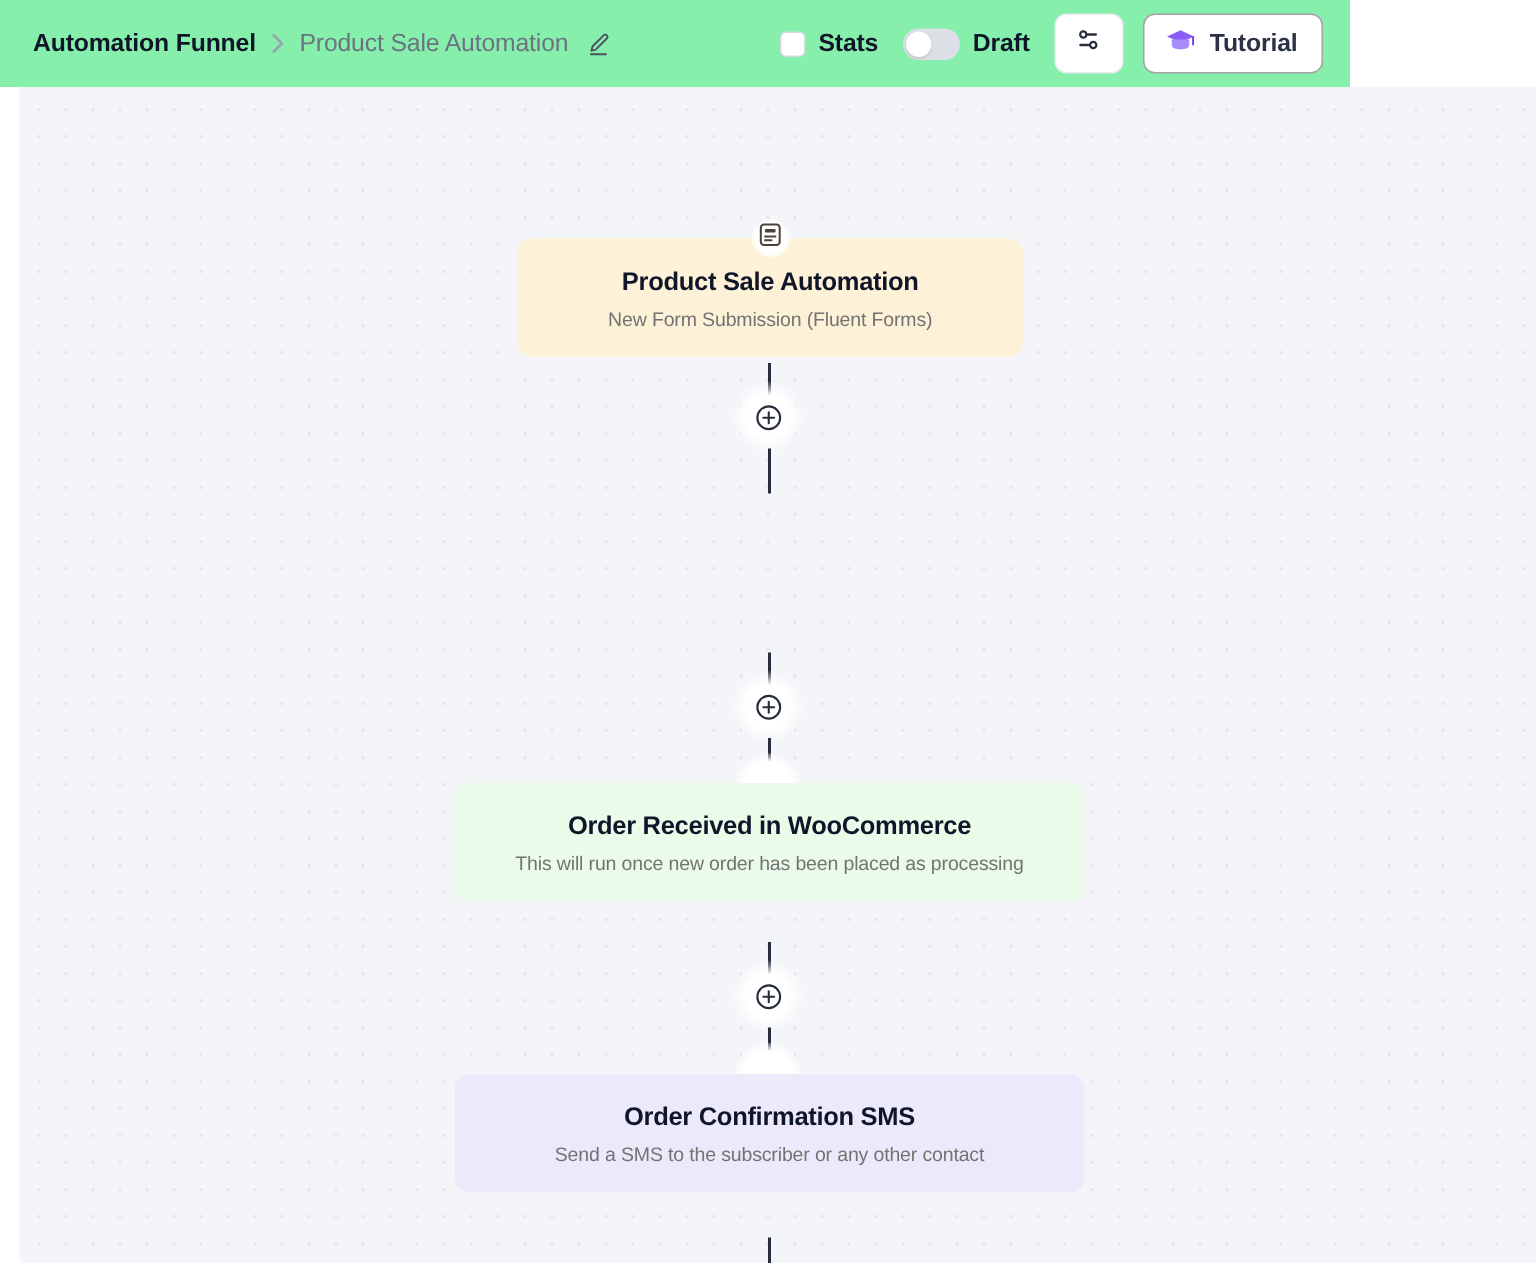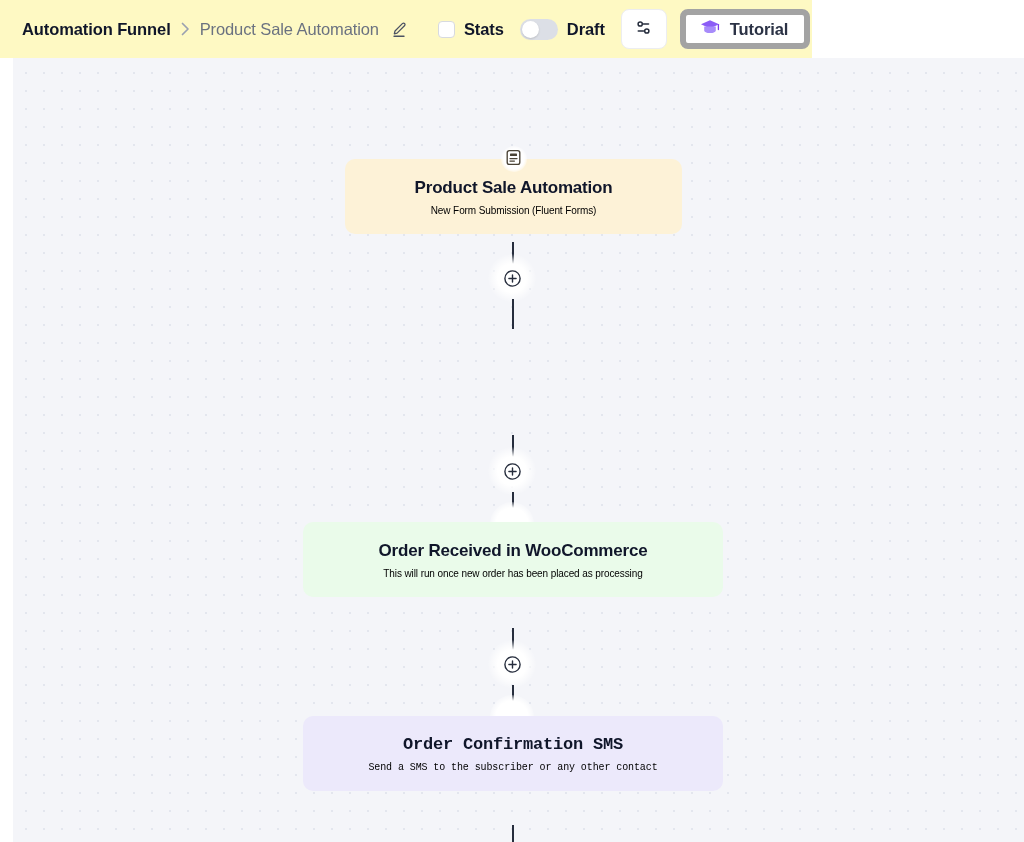--- a/index.html
+++ b/index.html
@@ -8,23 +8,23 @@
     height: 842px;
     overflow: hidden;
     font-family: "Liberation Sans", sans-serif;
     background: #ffffff;
   }
 
   
   .header {
     position: absolute;
     top: 0; left: 0;
-    width: 812px;
+    width: 900px;
     height: 58px;
-    background: #fef9c3;
+    background: #86efac;
     display: flex;
     align-items: center;
     justify-content: space-between;
     padding: 0 18px 0 22px;
   }
   .breadcrumb {
     display: flex;
     align-items: center;
     gap: 10px;
     white-space: nowrap;
@@ -109,21 +109,21 @@
     border-radius: 8px;
     background: #fff;
     display: flex;
     align-items: center;
     justify-content: center;
     cursor: pointer;
     margin-right: 13px;
   }
   .tutorial-btn {
     height: 40px;
-    border: 6px solid #a3a3a3;
+    border: 1px solid #a3a3a3;
     border-radius: 8px;
     background: #fff;
     display: flex;
     align-items: center;
     gap: 9px;
     padding: 0 16px 0 13px;
     cursor: pointer;
   }
   .tutorial-btn .t-label {
     font-size: 16.5px;
@@ -191,22 +191,22 @@
   }
   .node .n-title {
     font-size: 17px;
     font-weight: bold;
     color: #10162a;
     letter-spacing: -0.2px;
     line-height: 1.25;
   }
   .node .n-desc {
     margin-top: 6px;
-    font-size: 10px;
-    color: #000000;
+    font-size: 13px;
+    color: #737373;
     line-height: 1.35;
     letter-spacing: -0.1px;
   }
   .node-badge {
     position: absolute;
     top: -13px;
     left: 50%;
     transform: translateX(-50%);
     width: 26px;
     height: 26px;
@@ -327,19 +327,19 @@
 
     <div class="node-glow" style="top:444px;"></div>
 
     <div class="node" style="left:290px;top:464px;width:420px;background:#eafbea;">
       <div class="n-title">Order Received in WooCommerce</div>
       <div class="n-desc">This will run once new order has been placed as processing</div>
     </div>
 
     <div class="node-glow" style="top:637px;"></div>
 
-    <div class="node" style="left:290px;top:658px;width:420px;background:#ece9fb;font-family:Liberation Mono, monospace;">
+    <div class="node" style="left:290px;top:658px;width:420px;background:#ece9fb;">
       <div class="n-title">Order Confirmation SMS</div>
       <div class="n-desc">Send a SMS to the subscriber or any other contact</div>
     </div>
 
   </div>
 </div>
 
 </body></html>

